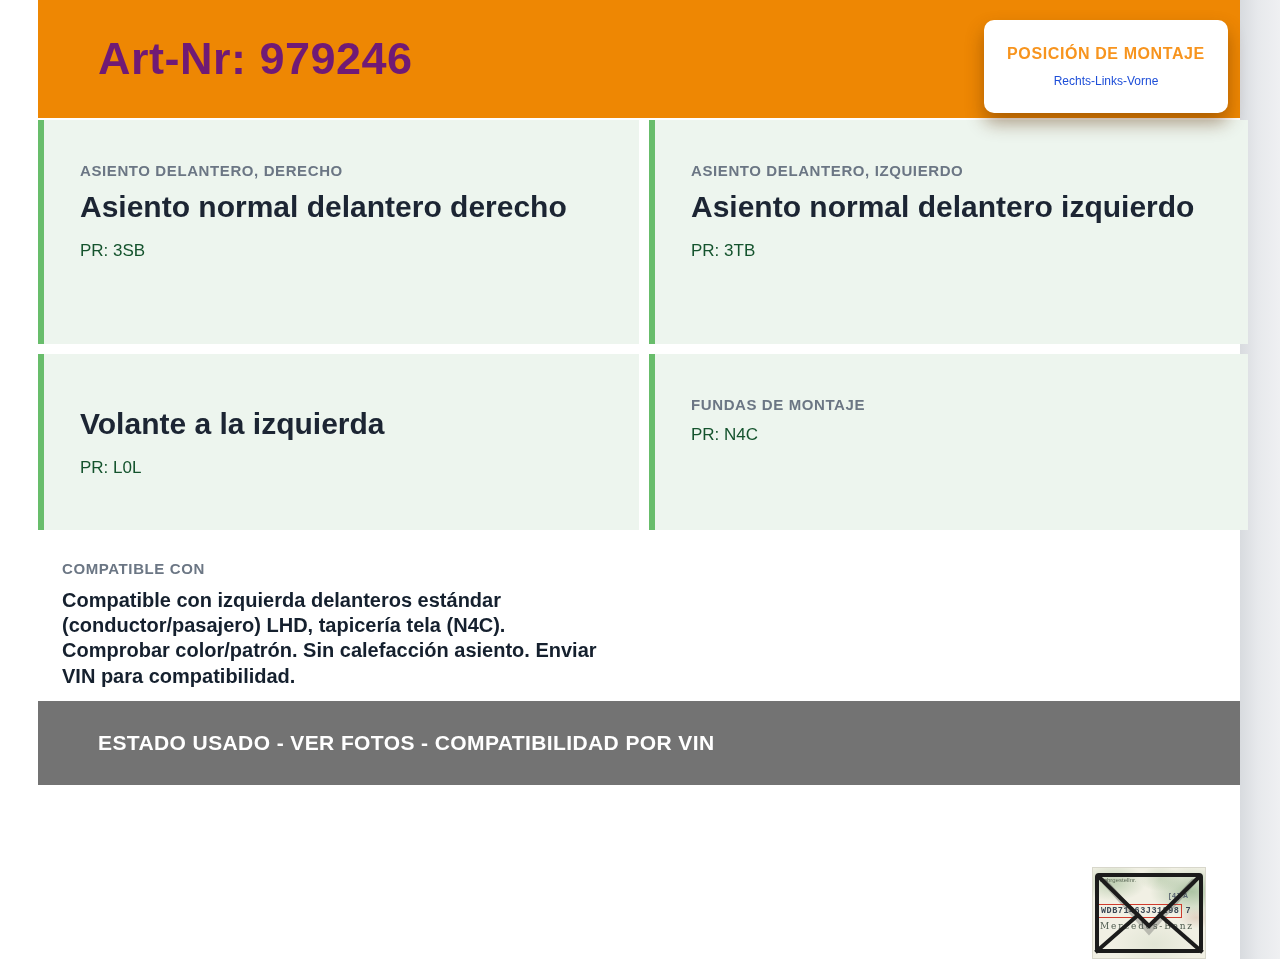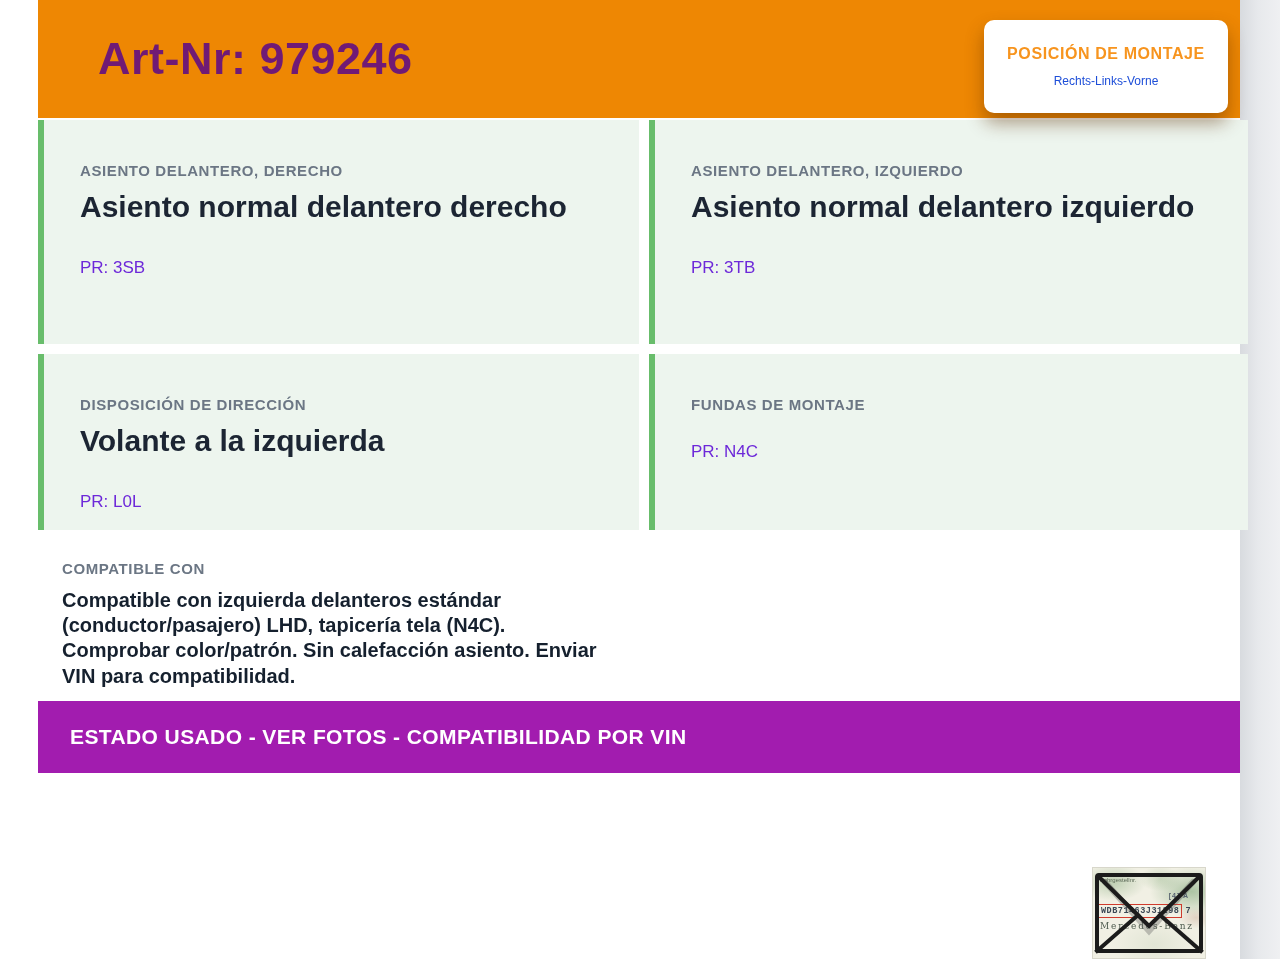--- a/index.html
+++ b/index.html
@@ -25,40 +25,40 @@
   .mount-value { color: #1d4ed8; font-size: 12px; font-weight: normal; }
 
   
   .grid { margin-top: 2px; display: grid; grid-template-columns: 601px 599px;
     grid-auto-rows: auto; gap: 10px; background: #ffffff; }
   .r1 { height: 224px; } .r2 { height: 176px; } .r3 { height: 178px; }
   .card { background: #edf5ee; border-left: 6px solid #68bd6b; padding: 42px 30px 0 36px; }
   .card-label { color: #6b7684; font-size: 15px; font-weight: bold; letter-spacing: 0.6px; }
   .card-title { color: #1c2533; font-size: 30px; font-weight: bold; line-height: 1.42;
     margin-top: 7px; max-width: 520px; }
-  .card-pr { color: #6d28d9; font-size: 17px; margin-top: 29px; }
+  .card-pr { color: #14532d; font-size: 17px; margin-top: 12px; }
 
   
   .cell-condition { background: #ffffff; }
   .card.condition { background: #fdf0dc; border-left: 6px solid #f0861f;
     height: 100px; padding: 24px 20px 0 24px; }
   .card.condition .card-label { color: #ed7d1e; font-size: 15px; }
   .condition-value { color: #4a5568; font-size: 21px; font-weight: bold; margin-top: 6px; }
 
   
   .compat-row { display: grid; grid-template-columns: 601px 599px; gap: 2px; margin-top: 2px; }
   .compat { background: #ffffff; height: 167px; padding: 28px 28px 0 24px; }
   .compat-label { color: #6b7684; font-size: 15px; font-weight: bold; letter-spacing: 0.6px; }
   .compat-text { color: #15202e; font-size: 20px; font-weight: bold; line-height: 1.26;
     margin-top: 11px; max-width: 548px; }
   .compat-empty { background: #ffffff; }
 
   
-  .footer { margin-top: 2px; height: 72px; background: #a21caf;
-    display: flex; align-items: center; padding-left: 32px; }
+  .footer { margin-top: 2px; height: 84px; background: #737373;
+    display: flex; align-items: center; padding-left: 60px; }
   .footer-text { color: #ffffff; font-size: 21px; font-weight: bold; letter-spacing: 0.4px; }
 
   
   .vin-photo { position: absolute; left: 1093px; top: 868px; width: 112px; height: 90px;
     background: #f1f0e4; overflow: hidden; outline: 1px solid #d8d7cb; }
   .vin-texture { position: absolute; inset: 0;
     background:
       radial-gradient(46px 26px at 18% 16%, rgba(148, 180, 138, 0.55), transparent 72%),
       radial-gradient(58px 34px at 88% 26%, rgba(134, 172, 128, 0.65), transparent 72%),
       radial-gradient(30px 18px at 60% 12%, rgba(160, 188, 148, 0.45), transparent 70%),
@@ -101,21 +101,20 @@
         <div class="card-pr">PR: 3SB</div>
       </section>
 
       <section class="card r1">
         <div class="card-label">ASIENTO DELANTERO, IZQUIERDO</div>
         <h2 class="card-title">Asiento normal delantero izquierdo</h2>
         <div class="card-pr">PR: 3TB</div>
       </section>
 
       <section class="card r2">
-        <div class="card-label">DISPOSICIÓN DE DIRECCIÓN</div>
         <h2 class="card-title">Volante a la izquierda</h2>
         <div class="card-pr">PR: L0L</div>
       </section>
 
       <section class="card r2">
         <div class="card-label">FUNDAS DE MONTAJE</div>
         <div class="card-pr">PR: N4C</div>
       </section>
 
 

